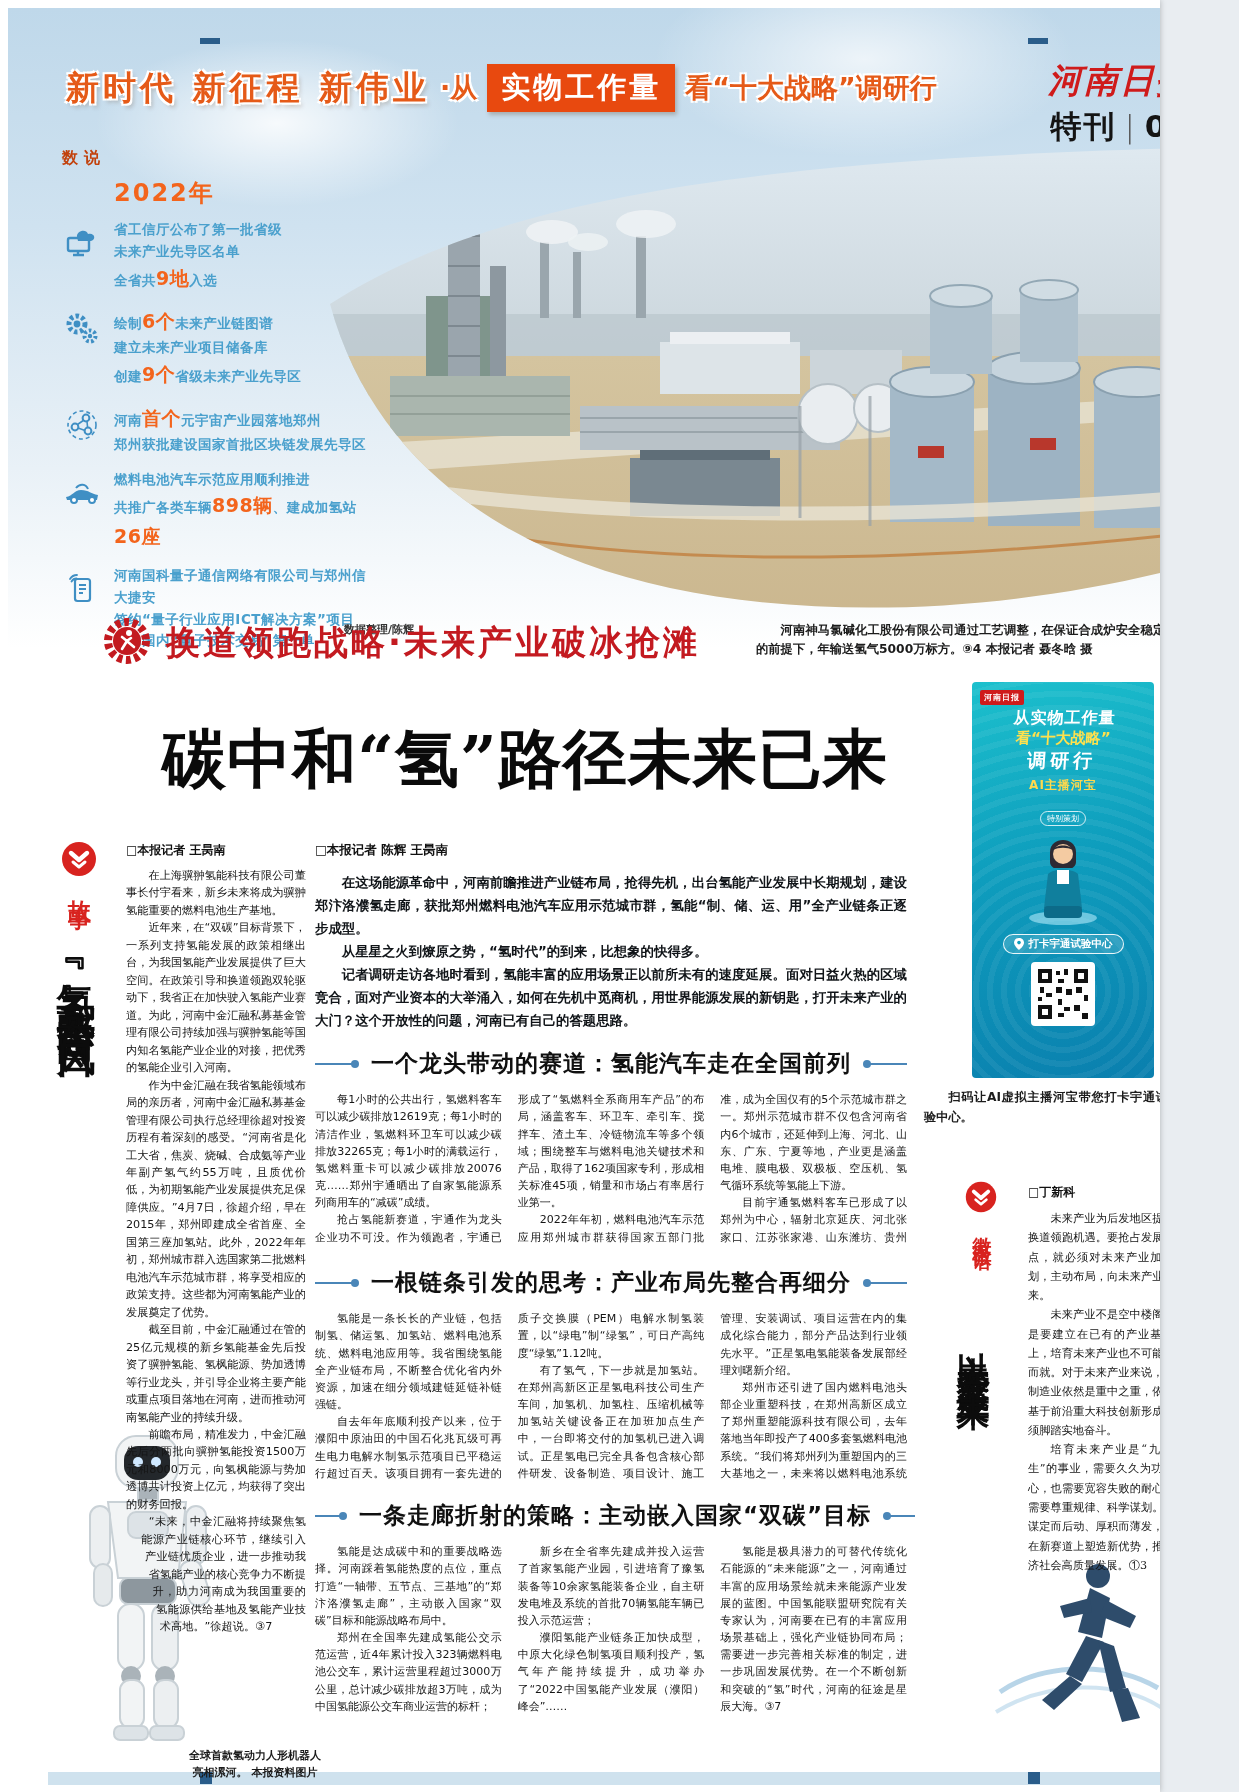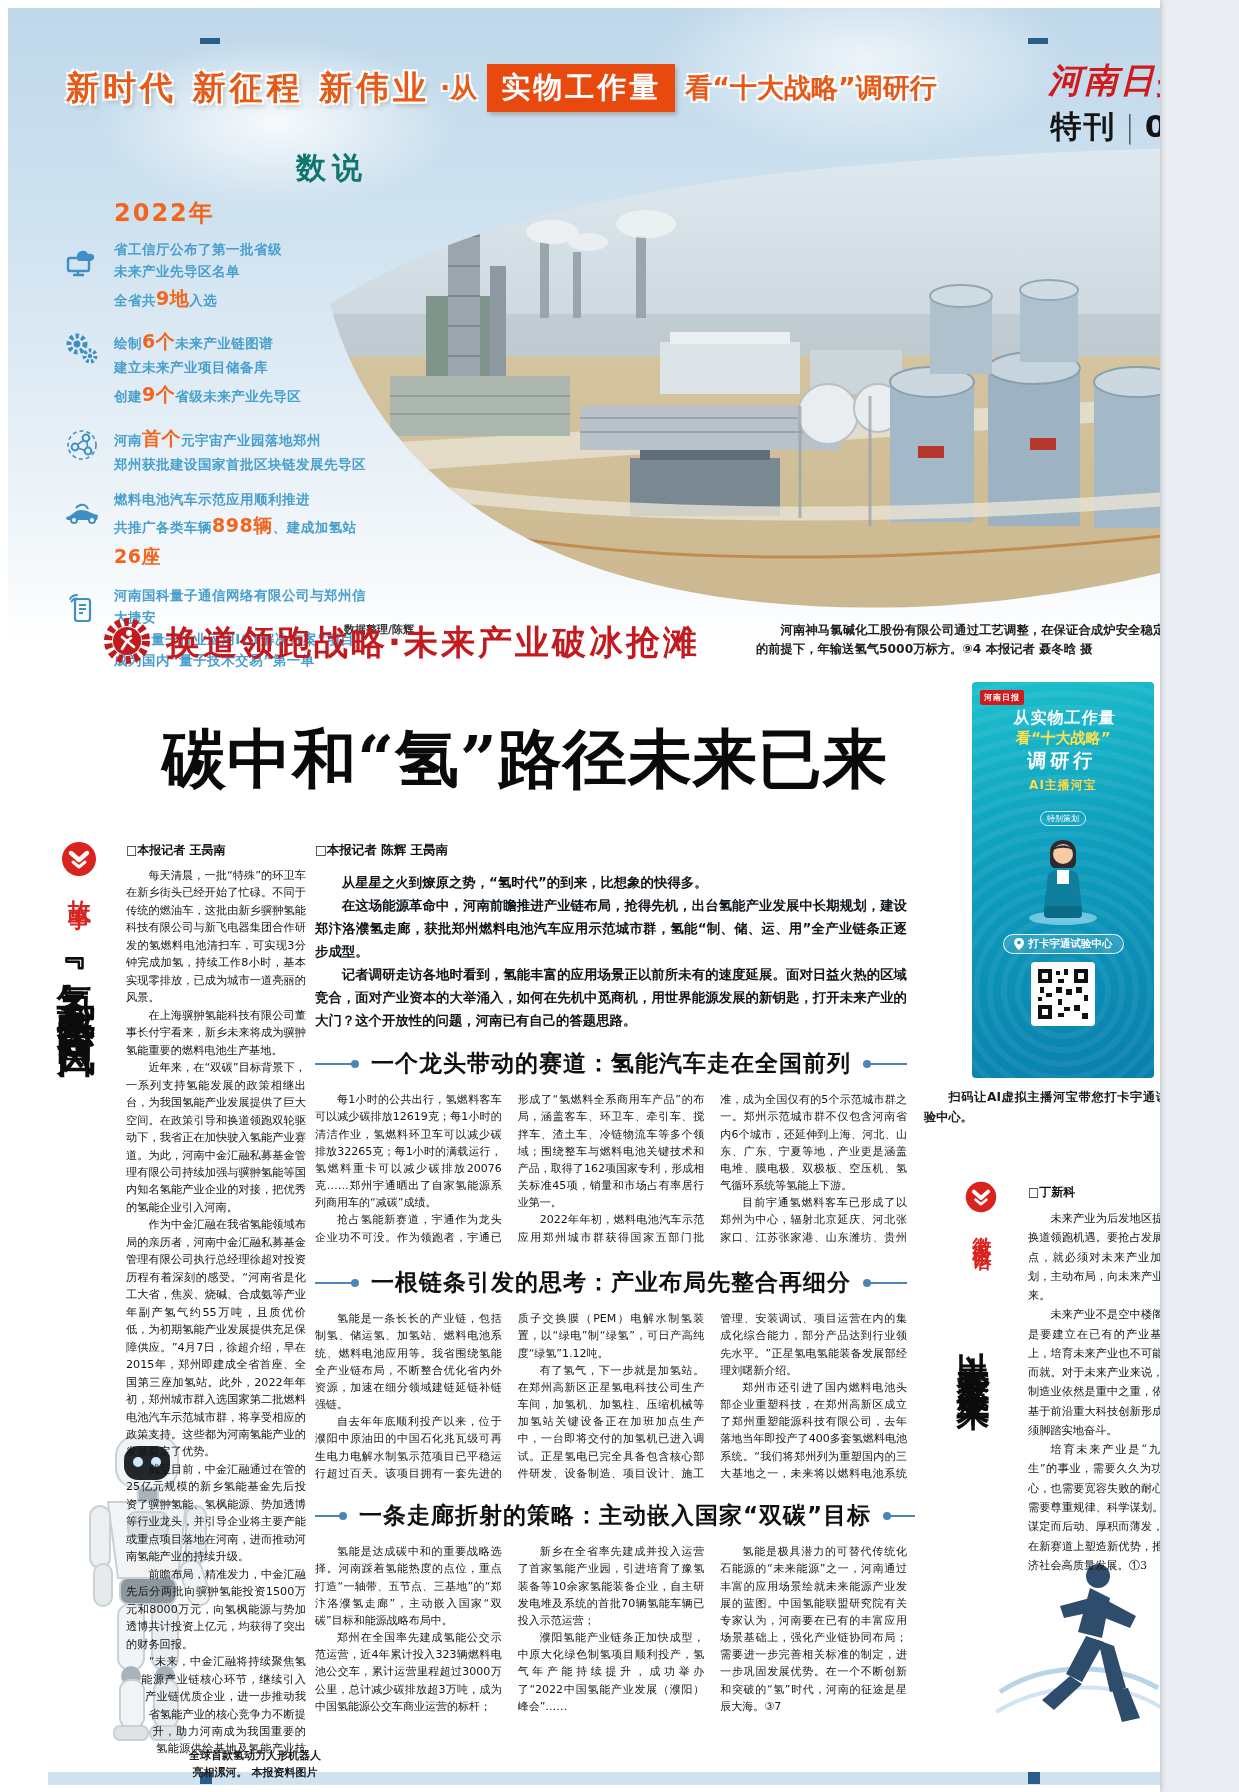--- a/index.html
+++ b/index.html
@@ -22,21 +22,21 @@
       box-shadow:2px 3px 4px rgba(80,40,0,.25);}
   
   .masthead{position:absolute;left:880px;top:58px;width:312px;text-align:right;}
   .masthead .logo{font-family:"DejaVu Serif","Liberation Serif",serif;font-style:italic;font-weight:900;
       font-size:34px;color:#cf1b1b;letter-spacing:2px;}
   .masthead .edition{font-size:31px;font-weight:800;color:#141414;margin-top:2px;letter-spacing:2px;}
   .masthead .edition .sep{font-weight:300;color:#555;padding:0 8px;}
   .masthead .dates{margin-top:8px;font-size:12px;font-weight:700;color:#333;line-height:1.75;}
   
   .stats{position:absolute;left:62px;top:148px;width:306px;}
-  .stats .title{font-family:"DejaVu Serif","Liberation Serif",serif;font-size:30px;font-weight:900;color:#0f766e;letter-spacing:6px;text-align:right;}
+  .stats .title{font-family:"DejaVu Serif","Liberation Serif",serif;font-size:16px;font-weight:900;color:#c2410c;letter-spacing:6px;}
   .stats .year{font-size:24px;font-weight:900;color:#f3641c;margin:8px 0 10px 52px;letter-spacing:2px;}
   .stat-item{display:flex;gap:12px;margin-bottom:13px;}
   .stat-item .ico{flex:0 0 40px;padding-top:2px;}
   .stat-lines{font-size:13.5px;font-weight:800;color:#4aa0cd;line-height:1.62;letter-spacing:.5px;}
   .stat-lines .hl{color:#f3641c;font-size:19px;font-weight:900;font-style:normal;}
   .data-credit{position:absolute;left:344px;top:622px;font-size:11px;font-weight:700;color:#333;}
   
   .photo-wrap{position:absolute;left:330px;top:146px;width:860px;height:476px;}
   .photo-caption{position:absolute;left:756px;top:621px;width:434px;font-size:12.3px;font-weight:700;
       color:#1c1c1c;line-height:1.55;text-align:justify;text-indent:2em;}
@@ -306,21 +306,20 @@
         <circle cx="19" cy="19" r="17" fill="#d8231f"></circle>
         <path d="M11 13l8 7 8-7" stroke="#fff" stroke-width="4.4" fill="none" stroke-linecap="round" stroke-linejoin="round"></path>
         <path d="M13 22l6 5 6-5" stroke="#fff" stroke-width="3" fill="none" stroke-linecap="round" stroke-linejoin="round"></path>
       </svg>
   </div>
   <div class="story-tag">故事</div>
   <div class="story-vhead">『氢』车熟路奔向『风口』</div>
 
   <div class="story-col">
     <div class="byline">□本报记者 王昺南</div>
-    <p>每天清晨，一批“特殊”的环卫车在新乡街头已经开始了忙碌。不同于传统的燃油车，这批由新乡骥翀氢能科技有限公司与新飞电器集团合作研发的氢燃料电池清扫车，可实现3分钟完成加氢，持续工作8小时，基本实现零排放，已成为城市一道亮丽的风景。</p>
     <p>在上海骥翀氢能科技有限公司董事长付宇看来，新乡未来将成为骥翀氢能重要的燃料电池生产基地。</p>
     <p>近年来，在“双碳”目标背景下，一系列支持氢能发展的政策相继出台，为我国氢能产业发展提供了巨大空间。在政策引导和换道领跑双轮驱动下，我省正在加快驶入氢能产业赛道。为此，河南中金汇融私募基金管理有限公司持续加强与骥翀氢能等国内知名氢能产业企业的对接，把优秀的氢能企业引入河南。</p>
     <p>作为中金汇融在我省氢能领域布局的亲历者，河南中金汇融私募基金管理有限公司执行总经理徐超对投资历程有着深刻的感受。“河南省是化工大省，焦炭、烧碱、合成氨等产业年副产氢气约55万吨，且质优价低，为初期氢能产业发展提供充足保障供应。”4月7日，徐超介绍，早在2015年，郑州即建成全省首座、全国第三座加氢站。此外，2022年年初，郑州城市群入选国家第二批燃料电池汽车示范城市群，将享受相应的政策支持。这些都为河南氢能产业的发展奠定了优势。</p>
     <p>截至目前，中金汇融通过在管的25亿元规模的新乡氢能基金先后投资了骥翀氢能、氢枫能源、势加透博等行业龙头，并引导企业将主要产能或重点项目落地在河南，进而推动河南氢能产业的持续升级。</p>
     <p>前瞻布局，精准发力，中金汇融先后分两批向骥翀氢能投资1500万元和8000万元，向氢枫能源与势加透博共计投资上亿元，均获得了突出的财务回报。</p>
     <div>
         <span class="robot-spacer"></span>
       <p style="text-indent:1em;">“未来，中金汇融将持续聚焦氢能源产业链核心环节，继续引入产业链优质企业，进一步推动我省氢能产业的核心竞争力不断提升，助力河南成为我国重要的氢能源供给基地及氢能产业技术高地。”徐超说。③7</p>
     </div>
   </div>
@@ -352,22 +351,22 @@
     </svg>
   </div>
   <div class="robot-caption">
     <div>全球首款氢动力人形机器人</div>
     <div>亮相漯河。 本报资料图片</div>
   </div>
 
   <div class="article">
     <div class="byline">□本报记者 陈辉 王昺南</div>
     <div class="intro">
+      <p>在这场能源革命中，河南前瞻推进产业链布局，抢得先机，出台氢能产业发展中长期规划，建设郑汴洛濮氢走廊，获批郑州燃料电池汽车应用示范城市群，氢能“制、储、运、用”全产业链条正逐步成型。</p>
       <p>从星星之火到燎原之势，“氢时代”的到来，比想象的快得多。</p>
-      <p>在这场能源革命中，河南前瞻推进产业链布局，抢得先机，出台氢能产业发展中长期规划，建设郑汴洛濮氢走廊，获批郑州燃料电池汽车应用示范城市群，氢能“制、储、运、用”全产业链条正逐步成型。</p>
       <p>记者调研走访各地时看到，氢能丰富的应用场景正以前所未有的速度延展。面对日益火热的区域竞合，面对产业资本的大举涌入，如何在先机中觅商机，用世界能源发展的新钥匙，打开未来产业的大门？这个开放性的问题，河南已有自己的答题思路。</p>
     </div>
 
     <div class="subhead">
       <span class="dec l"></span>
       <span class="t">一个龙头带动的赛道：氢能汽车走在全国前列</span>
       <span class="dec r"></span>
     </div>
     <div class="sec-body s1">
       <p>每1小时的公共出行，氢燃料客车可以减少碳排放12619克；每1小时的清洁作业，氢燃料环卫车可以减少碳排放32265克；每1小时的满载运行，氢燃料重卡可以减少碳排放20076克……郑州宇通晒出了自家氢能源系列商用车的“减碳”成绩。</p>

